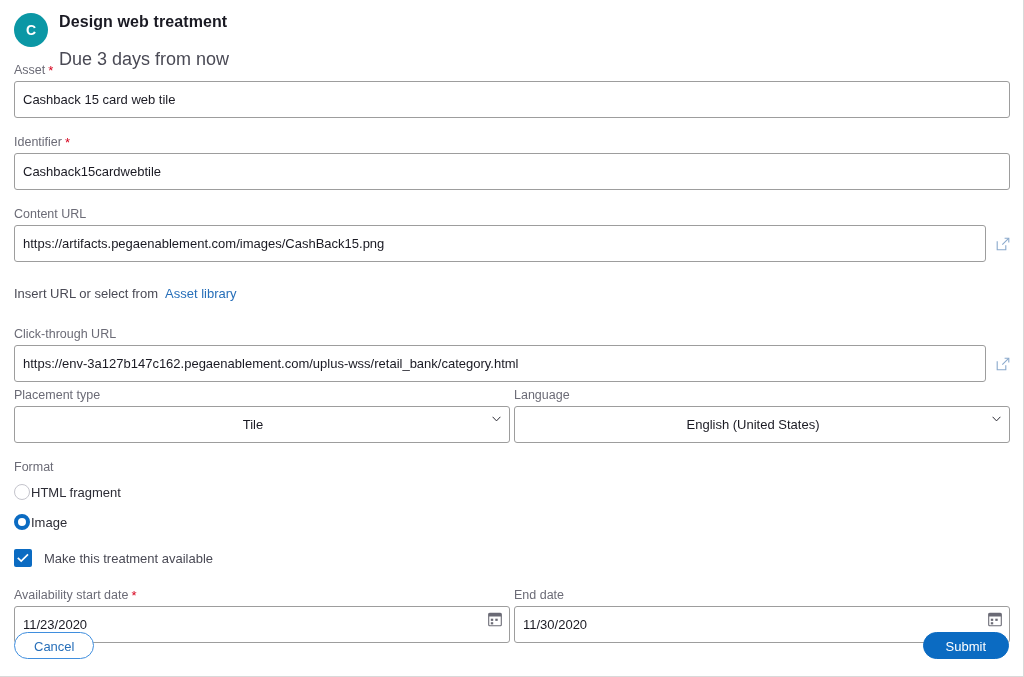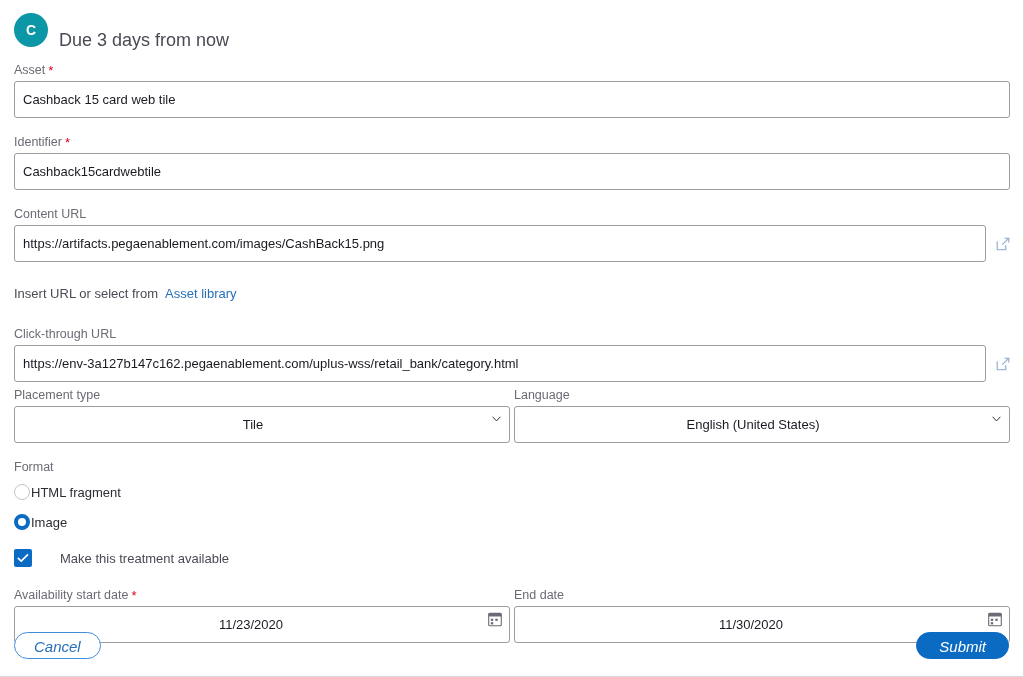--- a/index.html
+++ b/index.html
@@ -193,28 +193,28 @@
     border-radius: 2px;
     background: #0b6bc2;
     flex: none;
     position: relative;
     cursor: pointer;
   }
   .checkbox svg { position: absolute; left: 3px; top: 4px; }
   .check-label {
     font-size: 13px;
     color: #4a4a55;
-    margin-left: 28px;
+    margin-left: 12px;
     cursor: pointer;
   }
 
   
   .dates { margin-top: 16px; }
   .date-wrap { position: relative; }
-  .date-wrap .control { padding-right: 30px; text-align: center; }
+  .date-wrap .control { padding-right: 30px; }
   .cal-icon {
     position: absolute;
     right: 8px;
     top: 6px;
     width: 14px;
     height: 15px;
     cursor: pointer;
   }
 
   
@@ -225,28 +225,27 @@
     bottom: 0;
     height: 62px;
     display: flex;
     align-items: center;
     justify-content: space-between;
     padding: 0 14px;
     box-sizing: border-box;
   }
   .btn {
     font-family: "Liberation Sans", sans-serif;
-    font-size: 15px;
+    font-size: 13px;
     border-radius: 999px;
     height: 27px;
     padding: 0 19px;
     cursor: pointer;
     box-sizing: border-box;
     line-height: 28px;
-    font-style: italic;
   }
   .btn-cancel {
     background: #ffffff;
     border: 1px solid #3f8ede;
     color: #276fb9;
   }
   .btn-submit {
     background: #0b6bc2;
     border: 1px solid #0b6bc2;
     color: #ffffff;
@@ -254,20 +253,21 @@
   }
 </style>
 </head>
 <body>
 
 <div class="page">
 
   <div class="header">
     <div class="avatar">C</div>
     <div class="header-text">
+      <div class="header-title">Design web treatment</div>
       <div class="header-sub">Due 3 days from now</div>
     </div>
   </div>
 
   <div class="form">
 
     <label class="field-label">
       <span>Asset</span><span class="req">*</span>
     </label>
     <input class="control" type="text" value="Cashback 15 card web tile" style="">

